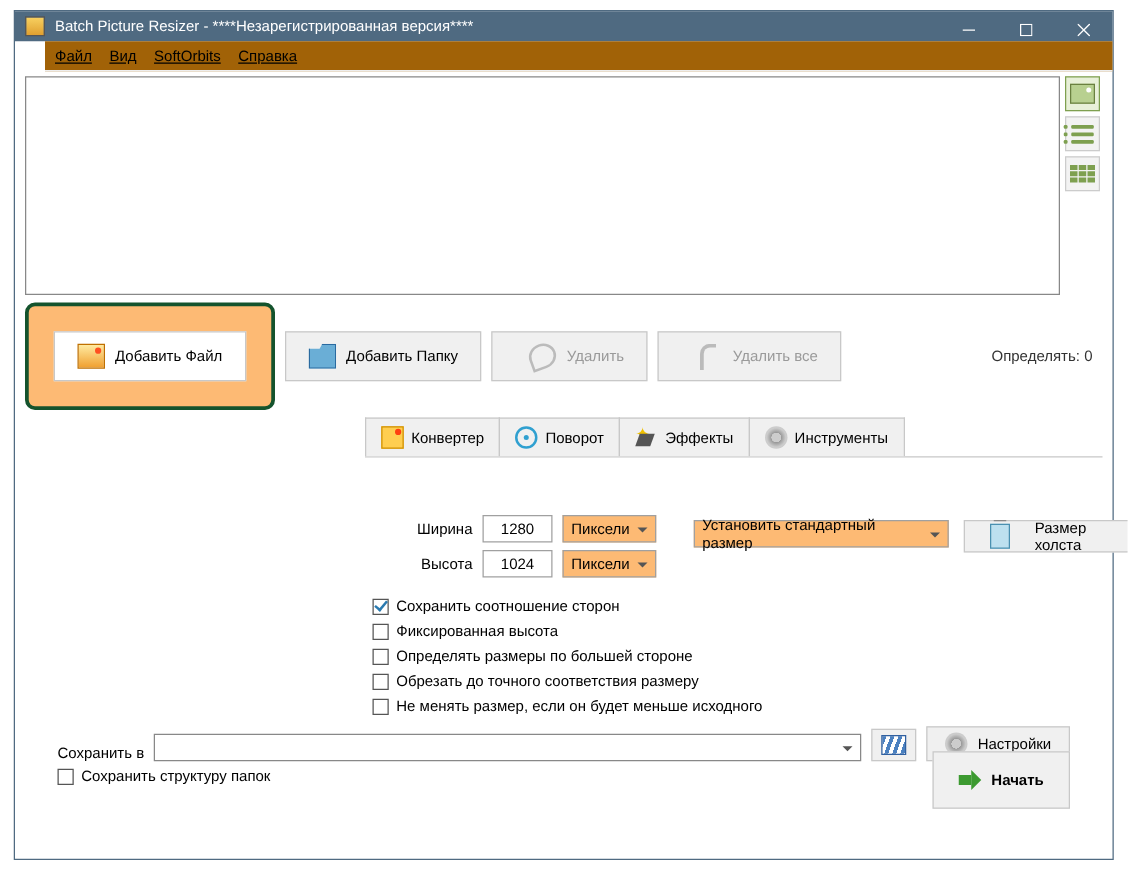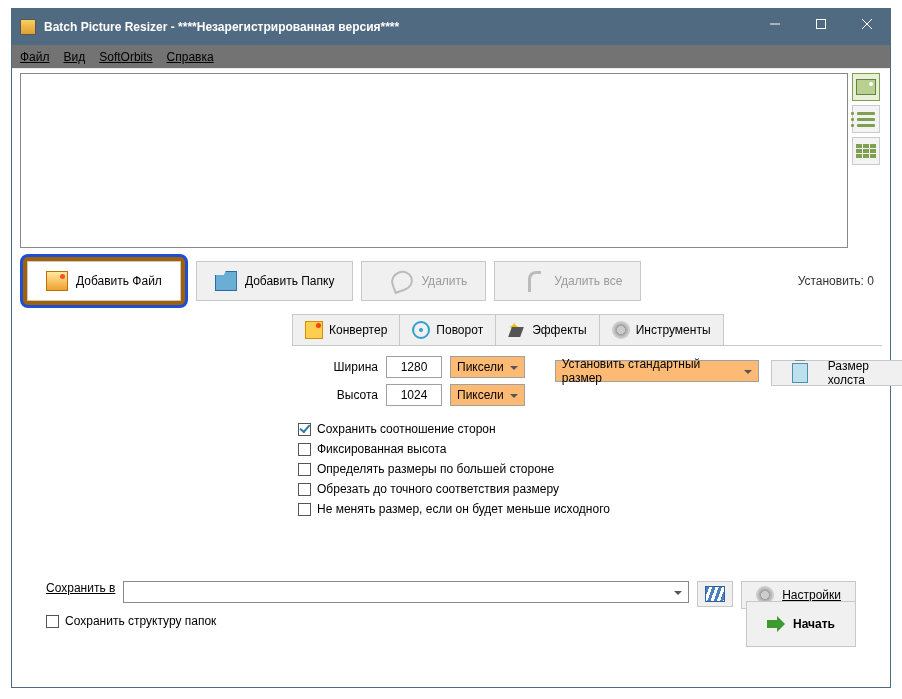--- a/index.html
+++ b/index.html
@@ -1,42 +1,42 @@
 <!DOCTYPE html>
 <html><head>
 <meta charset="utf-8">
 <style>
   * { box-sizing: border-box; margin: 0; padding: 0; font-family: "Segoe UI", Tahoma, sans-serif; font-size: 12px; }
   body { background: #fff; width: 902px; height: 699px; overflow: hidden; }
-  .titlebar { background: #4f6a81; color: #fff; height: 36px; display: flex; align-items: center; padding-left: 8px; font-weight: bold; }
+  .titlebar { background: #4f6a81; color: #fff; height: 24px; display: flex; align-items: center; padding-left: 8px; }
   .titlebar .app-icon { width: 16px; height: 16px; margin-right: 8px; background: linear-gradient(#f7d060, #e0a030); border: 1px solid #555; }
   .titlebar .title { flex: 1; font-size: 12px; }
   .titlebar .win-controls { display: flex; height: 100%; }
   .titlebar .win-btn { width: 46px; height: 30px; display: flex; align-items: center; justify-content: center; color: #fff; cursor: pointer; }
   .titlebar .win-btn svg { width: 10px; height: 10px; stroke: #fff; stroke-width: 1; fill: none; }
-  .menubar { background: #737373; height: 24px; display: flex; align-items: center; padding: 0 8px; gap: 14px; border-bottom: 1px solid #eee; }
+  .menubar { background: #a16207; height: 24px; display: flex; align-items: center; padding: 0 8px; gap: 14px; border-bottom: 1px solid #eee; margin-left: 24px; }
   .menubar span { text-decoration: underline; cursor: pointer; color: #000; }
   .listarea-wrap { display: flex; padding: 4px 8px 0 8px; gap: 4px; }
   .listarea { flex: 1; background: #fff; border: 1px solid #888; height: 175px; }
   .viewbtns { width: 30px; display: flex; flex-direction: column; gap: 4px; }
   .viewbtn { width: 28px; height: 28px; border: 1px solid #ccc; background: #f3f3f3; display: flex; align-items: center; justify-content: center; cursor: pointer; }
   .viewbtn.active { border-color: #7fa050; background: #e8f0d8; }
   .thumb-icon{width:20px;height:16px;background:#b8d090;border:1px solid #6a8040;position:relative;}
   .thumb-icon::after{content:"";position:absolute;right:2px;top:2px;width:4px;height:4px;background:#fff;border-radius:50%;}
   .list-icon{display:flex;flex-direction:column;gap:3px;}
   .list-icon div{width:18px;height:3px;background:#7ea050;border-radius:1px;position:relative;}
   .list-icon div::before{content:"";position:absolute;left:-6px;width:3px;height:3px;background:#7ea050;border-radius:1px;}
   .grid-icon{display:grid;grid-template-columns:repeat(3,6px);grid-template-rows:repeat(3,4px);gap:1px;}
   .grid-icon div{background:#7ea050;}
 
   .toolbar-row { display: flex; align-items: center; gap: 8px; padding: 6px 8px; }
   .tb-btn { display: flex; align-items: center; gap: 8px; height: 40px; padding: 0 18px; background: #f0f0f0; border: 1px solid #c8c8c8; color: #000; cursor: pointer; white-space: nowrap; }
   .tb-btn.disabled { color: #9a9a9a; padding-left: 29px; }
   .tb-btn.primary { background: #fafafa; }
-  .addfile-highlight { border: 3px solid #1d4ed8; border-radius: 8px; padding: 4px; background:#a16207;}
+  .addfile-highlight { border: 3px solid #14532d; border-radius: 8px; padding: 20px; background:#fdba74;}
   .addfile-highlight .tb-btn{background:#fff;}
   .ic { width: 22px; height: 20px; display:inline-block; }
   .ic-photo{background:linear-gradient(#ffeaa0,#f0a030);border:1px solid #c07000;position:relative;}
   .ic-photo::after{content:"";position:absolute;right:2px;top:2px;width:5px;height:5px;background:#ff5020;border-radius:50%;}
   .ic-folder{background:#6aaed6;border:1px solid #2a6aa0;clip-path:polygon(0 20%,40% 20%,50% 0,100% 0,100% 100%,0 100%);}
   .ic-del{position:relative;}
   .ic-del::before{content:"";position:absolute;inset:0;border:2px solid #bbb;border-radius:50% 50% 50% 0;transform:rotate(-20deg);} 
   .ic-delall{position:relative;}
   .ic-delall::before{content:"";position:absolute;left:4px;top:0;width:10px;height:18px;border-left:3px solid #bbb;border-top:3px solid #bbb;border-radius:8px 0 0 0;}
   .img-count { margin-left: auto; padding-right: 8px; color: #333; }
@@ -64,24 +64,24 @@
   .sel::after { content: ""; position: absolute; right: 6px; top: 9px; border: 4px solid transparent; border-top-color: #555; }
   .sel.wide { width: 230px; }
   .checks { margin-top: 10px; }
   .chk { display: flex; align-items: center; gap: 6px; margin-bottom: 6px; cursor: pointer; }
   .chk .box { width: 13px; height: 13px; border: 1px solid #555; background: #fff; display: inline-flex; align-items: center; justify-content: center; }
   .chk .box.checked::after { content: ""; width: 8px; height: 4px; border-left: 2px solid #2a7ab0; border-bottom: 2px solid #2a7ab0; transform: rotate(-50deg) translate(1px,-1px); }
   .canvas-btn { display: inline-flex; align-items: center; gap: 20px; height: 26px; padding: 0 20px; background: #f0f0f0; border: 1px solid #c8c8c8; cursor: pointer; }
   .canvas-ic{width:18px;height:20px;background:#bde0ef;border:1px solid #4a90b0;position:relative;}
   .canvas-ic::before{content:"";position:absolute;top:-4px;left:2px;right:2px;height:3px;border-top:1px solid #888;}
 
-  .sizecol{display:flex;align-items:flex-start;gap:30px;}
+  .sizecol{display:flex;align-items:flex-start;gap:30px;margin-top:36px;}
   .rightcol{display:flex;flex-direction:row;gap:12px;padding-top:4px;}
 
-  .savebar { position: absolute; left: 34px; right: 34px; bottom: 78px; display: flex; align-items: flex-start; gap: 8px; text-decoration: underline; }
+  .savebar { position: absolute; left: 34px; right: 34px; bottom: 78px; display: flex; align-items: flex-end; gap: 8px; }
   .savebar .lbl { white-space: nowrap; }
   .pathsel { flex: 1; height: 22px; border: 1px solid #888; background: #fff; position: relative; cursor: pointer; }
   .pathsel::after { content: ""; position: absolute; right: 6px; top: 9px; border: 4px solid transparent; border-top-color: #555; }
   .browse-btn { width: 36px; height: 26px; border: 1px solid #c8c8c8; background: #f0f0f0; display: flex; align-items: center; justify-content: center; cursor: pointer; }
   .browse-ic{width:20px;height:16px;background:repeating-linear-gradient(110deg,#4a80c0 0 3px,#fff 3px 6px);border:1px solid #3060a0;}
   .settings-btn, .start-btn { display: inline-flex; align-items: center; gap: 8px; height: 28px; padding: 0 14px; background: #f0f0f0; border: 1px solid #c8c8c8; cursor: pointer; }
   .gear-ic{width:18px;height:18px;border-radius:50%;background:radial-gradient(circle,#ccc 30%,#999 31%,#ccc 60%);}
   .start-row { position: absolute; left: 34px; right: 34px; bottom: 40px; display: flex; align-items: center; }
   .start-btn { margin-left: auto; font-weight: bold; padding: 0 20px; height: 46px;}
   .start-ic{width:18px;height:16px;position:relative;}
@@ -166,21 +166,21 @@
     </div>
     <div class="tb-btn disabled">
       <span class="ic ic-del"></span>
       <span>Удалить</span>
     </div>
     <div class="tb-btn disabled">
       <span class="ic ic-delall"></span>
       <span>Удалить все</span>
     </div>
     <div class="img-count">
-      <span>Установить:</span>
+      <span>Определять:</span>
       <span>0</span>
     </div>
   </div>
 
   <div class="tabs-area">
     <div class="tabstrip">
       <div class="tab">
           <span class="tic tic-conv"></span>
           <span>Конвертер</span>
         </div>

